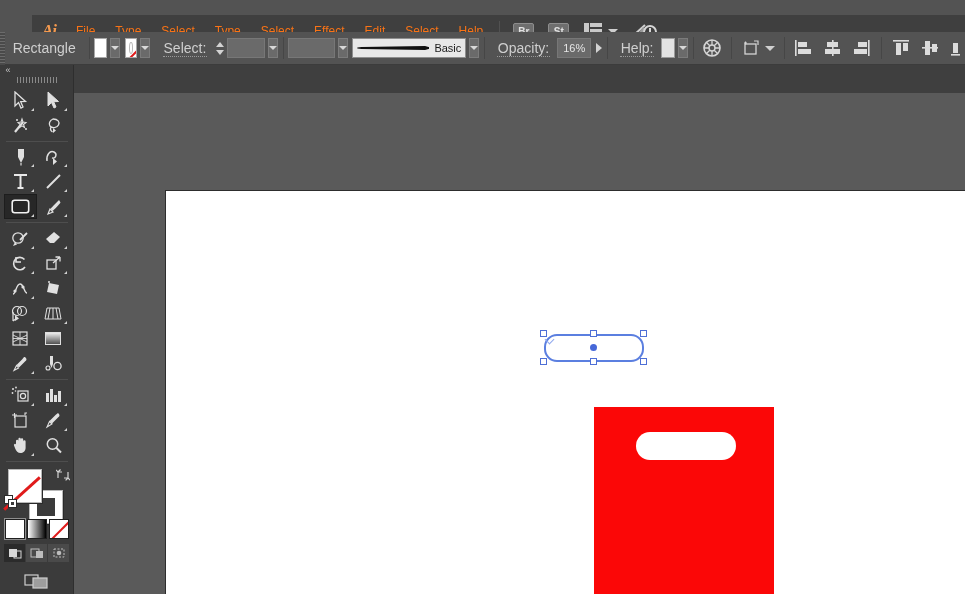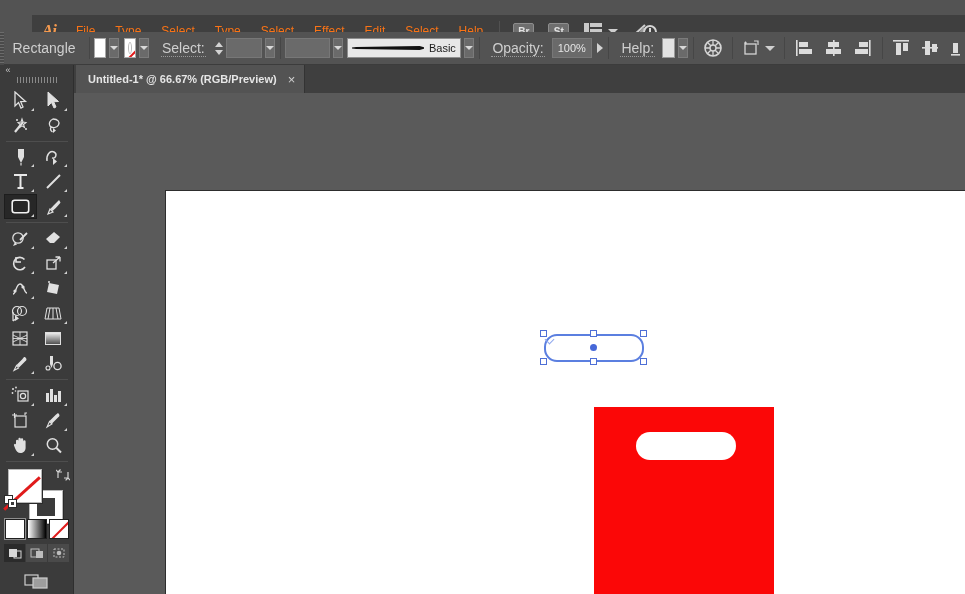--- a/index.html
+++ b/index.html
@@ -335,21 +335,21 @@
       <span class="brushline"></span>
       <span class="txt">Basic</span>
     </div>
     <div class="dd-btn">
         <span class="cv"></span>
       </div>
 
     <div class="cp-sep"></div>
     <div class="cp-label dotted">Opacity:</div>
     <div class="inp-dark" style="width:62px">
-      <span class="txt">100%</span>
+      <span class="txt">16%</span>
     </div>
     <div class="opac-arrow"></div>
 
     <div class="cp-sep"></div>
     <div class="cp-label dotted">Help:</div>
     <div class="style-swatch"></div>
     <div class="dd-btn">
         <span class="cv"></span>
       </div>
 
@@ -414,24 +414,20 @@
     <div class="align-ico">
       <svg width="10" height="18" viewBox="0 0 10 18">
         <rect x="1" y="15" width="9" height="1.6" fill="#dcdcdc"></rect>
         <rect x="3" y="4" width="5" height="10" fill="#dcdcdc"></rect>
       </svg>
     </div>
   </div>
 
   <div class="tabbar">
     <div class="tabbar-left"></div>
-    <div class="doctab">
-      <span class="title">Untitled-1* @ 66.67% (RGB/Preview)</span>
-      <span class="xbtn">×</span>
-    </div>
   </div>
 
   <div class="toolbar">
     <div class="tb-collapse">«</div>
     <div class="tb-grip"></div>
 
     <div class="tool-grid">
       <div class="tool">
         <svg width="15" height="18" viewBox="0 0 15 18">
             <path d="M2 1 L2 15 L5.5 11.5 L8 17 L10 16 L7.7 10.7 L12.5 10.5 Z" fill="none" stroke="#e0e0e0" stroke-width="1.3"></path>

